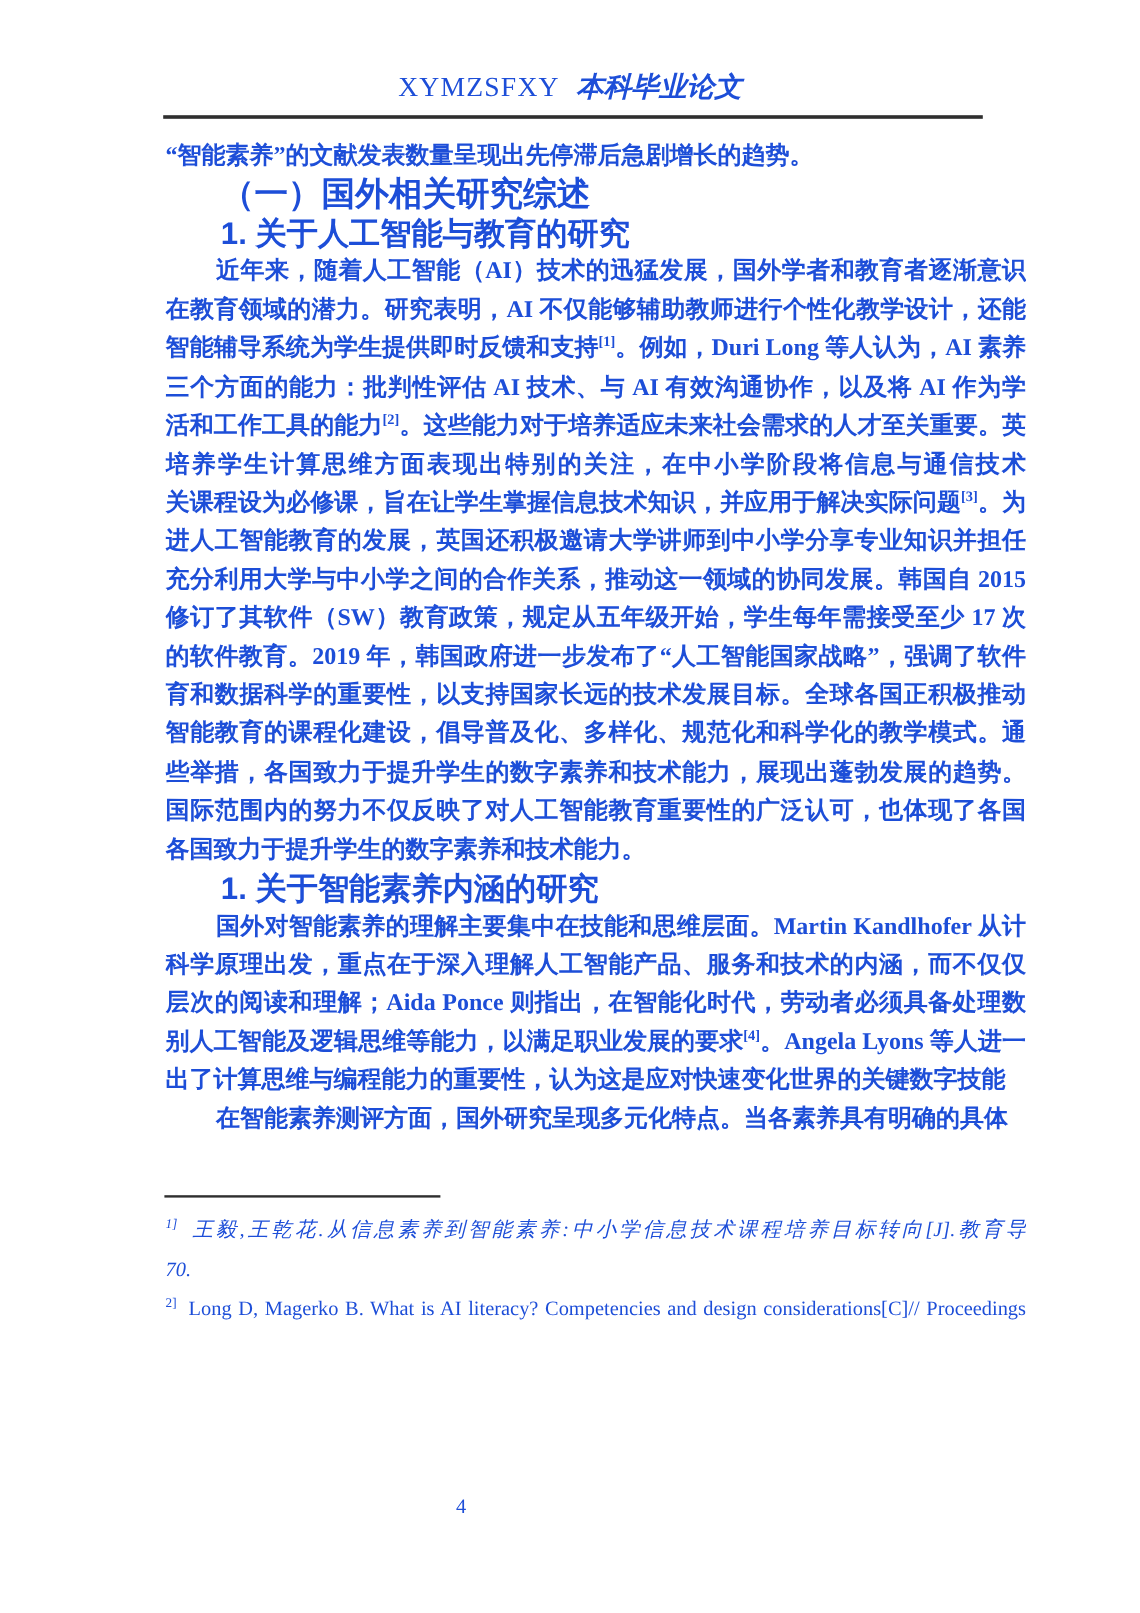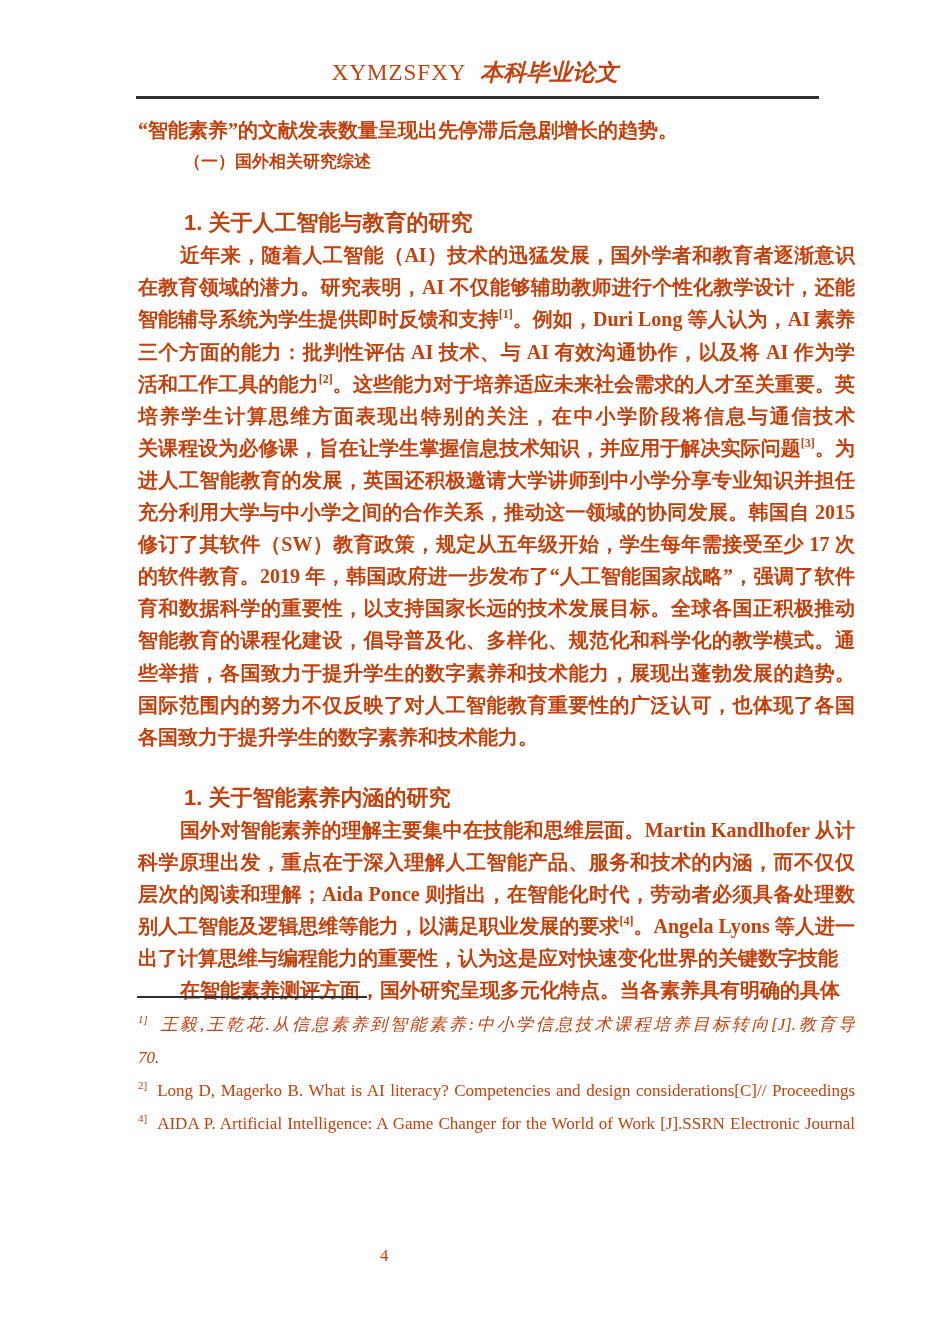--- a/index.html
+++ b/index.html
@@ -1,21 +1,21 @@
 <!DOCTYPE html>
 <html><head>
 <meta charset="utf-8">
 <style>
   html, body { margin: 0; padding: 0; background: #ffffff; }
   .page {
     position: relative;
     width: 950px;
     height: 1344px;
     background: #ffffff;
-    color: #c2410c;
+    color: #1d4ed8;
     font-family: "Liberation Serif", "DejaVu Serif", serif;
     overflow: hidden;
   }
   
   .header {
     position: absolute;
     top: 58px; left: 0; width: 950px;
     text-align: center;
     font-size: 23px;
     line-height: 30px;
@@ -49,29 +49,28 @@
     height: 32.1px;
     white-space: normal;
     overflow: hidden;
     font-weight: bold;
   }
   .line.justify { text-align: justify; text-align-last: justify; }
   .line.indent { text-indent: 42px; }
   .line.heading1 {
     font-family: Liberation Sans, sans-serif;
     font-weight: bold;
-    font-size: 17px;
+    font-size: 28px;
     padding-left: 46px;
   }
   .line.heading2 {
     font-family: "Liberation Sans", "DejaVu Sans", sans-serif;
     font-weight: bold;
-    font-size: 22px;
+    font-size: 26px;
     padding-left: 46px;
-    margin-top: 29px;
   }
   .line sup {
     font-size: 12px;
     line-height: 0;
     vertical-align: super;
   }
   
   .fn-sep {
     position: absolute;
     top: 996px; left: 137px;
@@ -144,18 +143,17 @@
       <div class="line text justify">别人工智能及逻辑思维等能力，以满足职业发展的要求<sup>[4]</sup>。Angela Lyons 等人进一步提</div>
       <div class="line text">出了计算思维与编程能力的重要性，认为这是应对快速变化世界的关键数字技能之一。</div>
       <div class="line text indent">在智能素养测评方面，国外研究呈现多元化特点。当各素养具有明确的具体表现</div>
     </div>
 
   <div class="fn-sep"></div>
   <div class="footnotes">
       <div class="fn-line fn-kai justify"><sup class="fn-marker">1]</sup>王毅,王乾花.从信息素养到智能素养:中小学信息技术课程培养目标转向[J].教育导刊,2020(09):65-</div>
       <div class="fn-line fn-kai">70.</div>
       <div class="fn-line fn-latin justify"><sup class="fn-marker">2]</sup>Long D, Magerko B. What is AI literacy? Competencies and design considerations[C]// Proceedings of</div>
-      <div class="fn-line fn-latin justify"><sup class="fn-marker">4]</sup>AIDA P. Artificial Intelligence: A Game Changer for the World of Work [J].SSRN Electronic Journal</div>
     </div>
 
   <div class="page-number">4</div>
 
 </div>
 
 </body></html>

